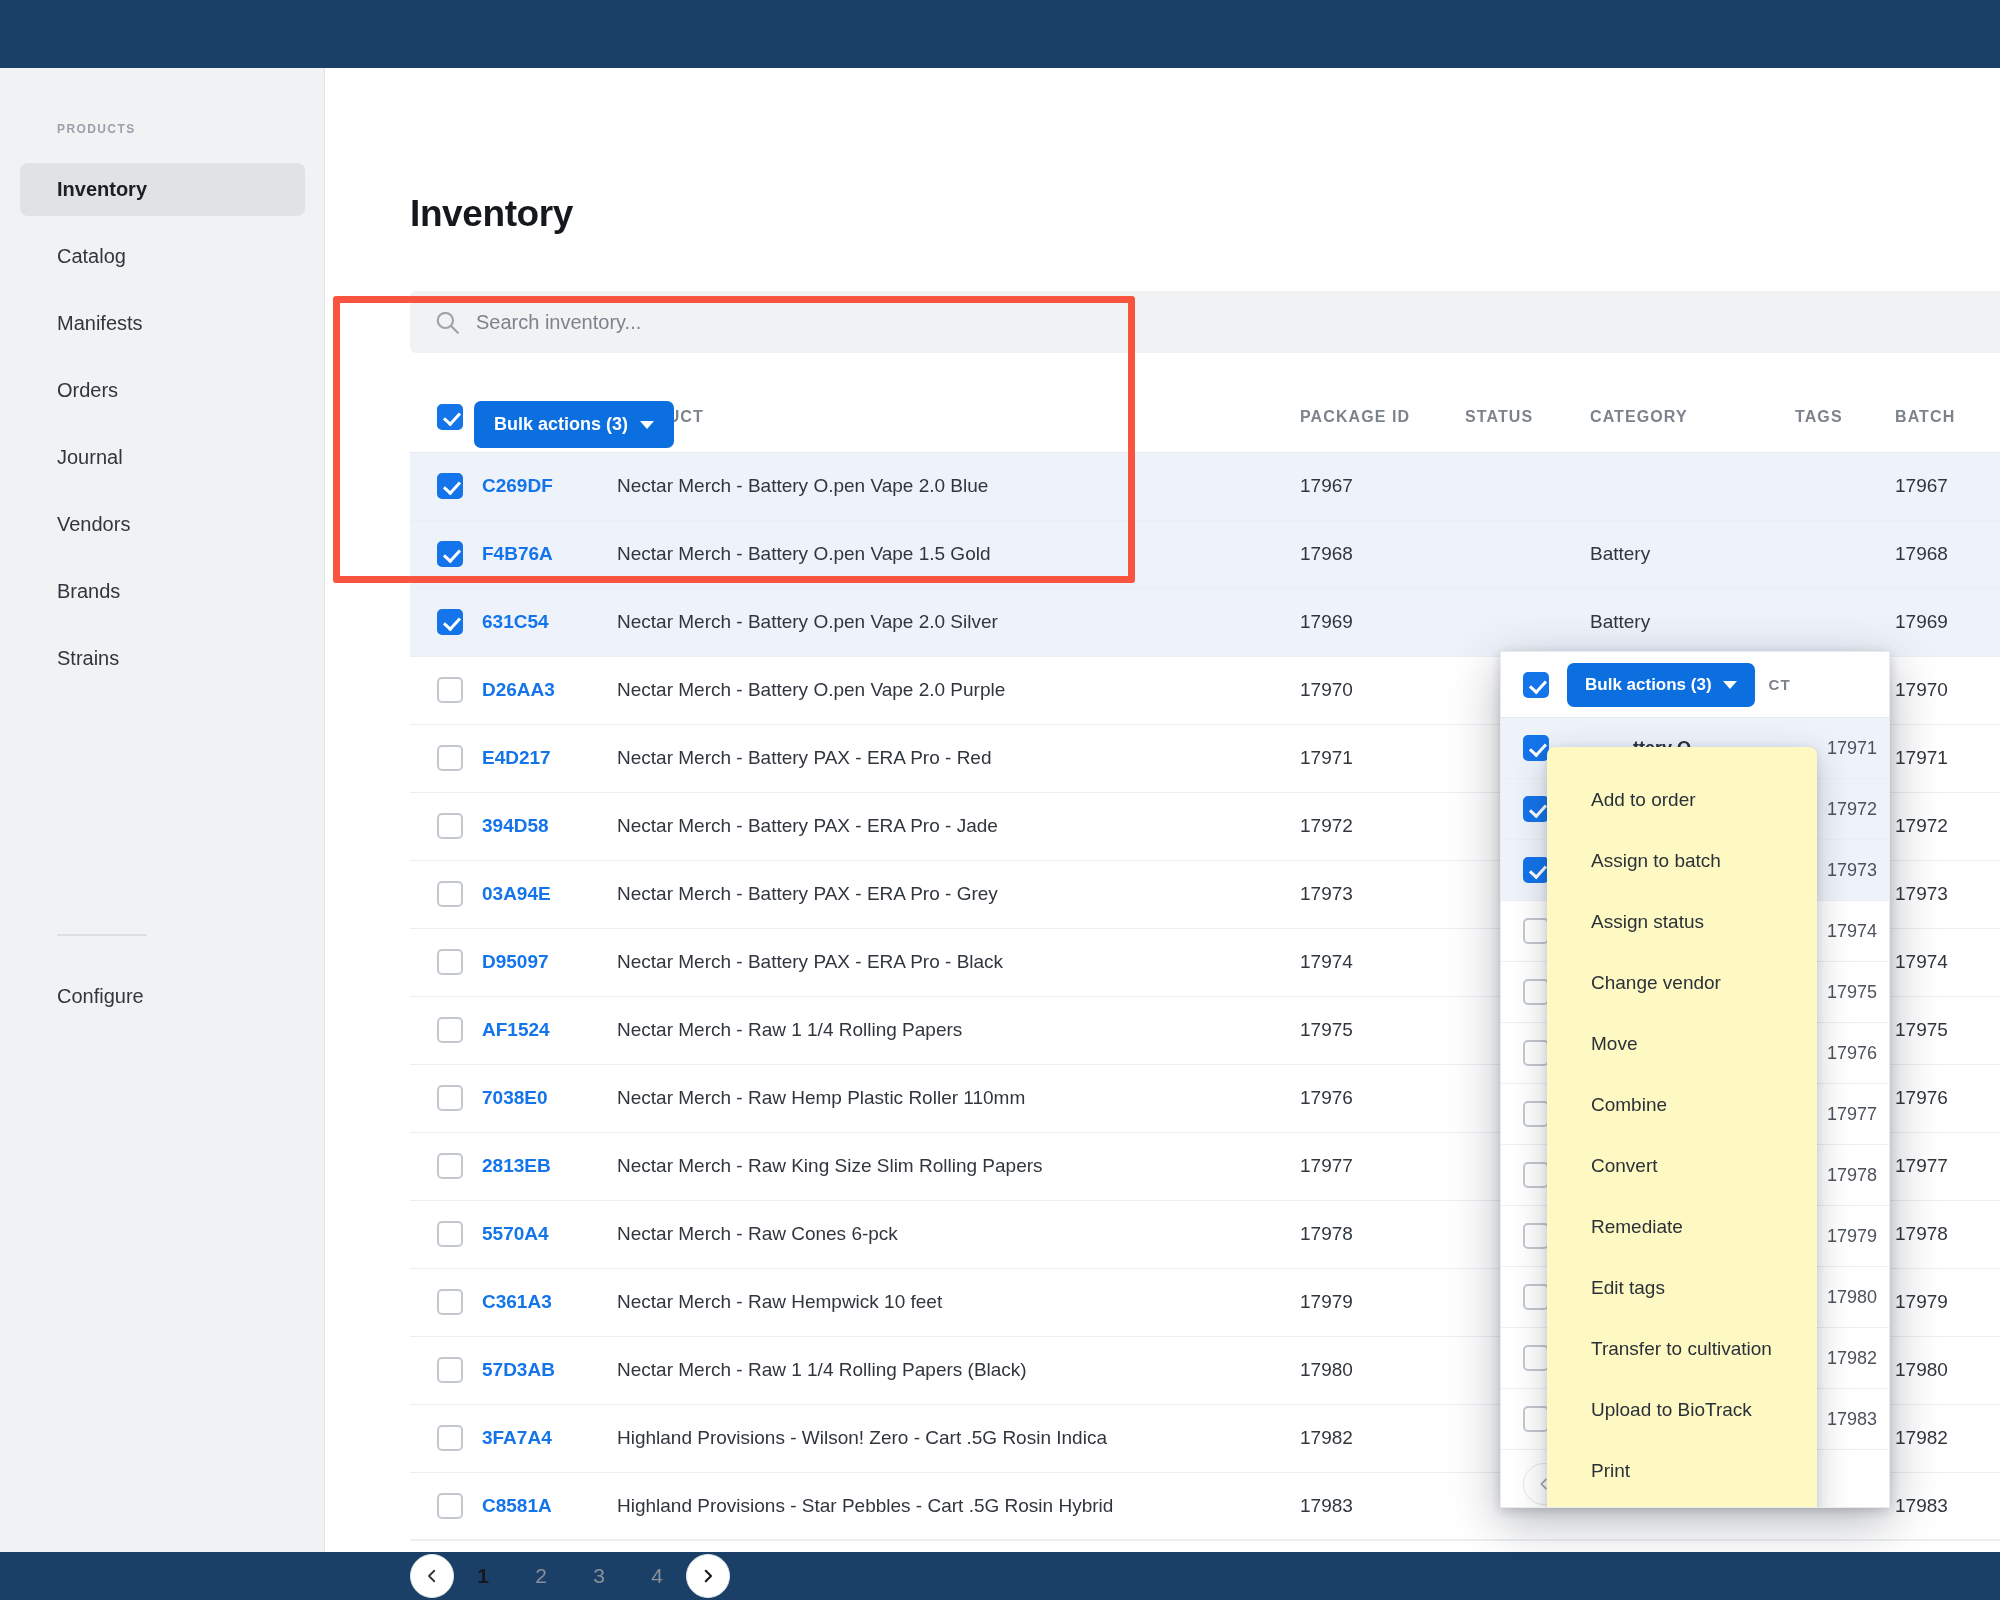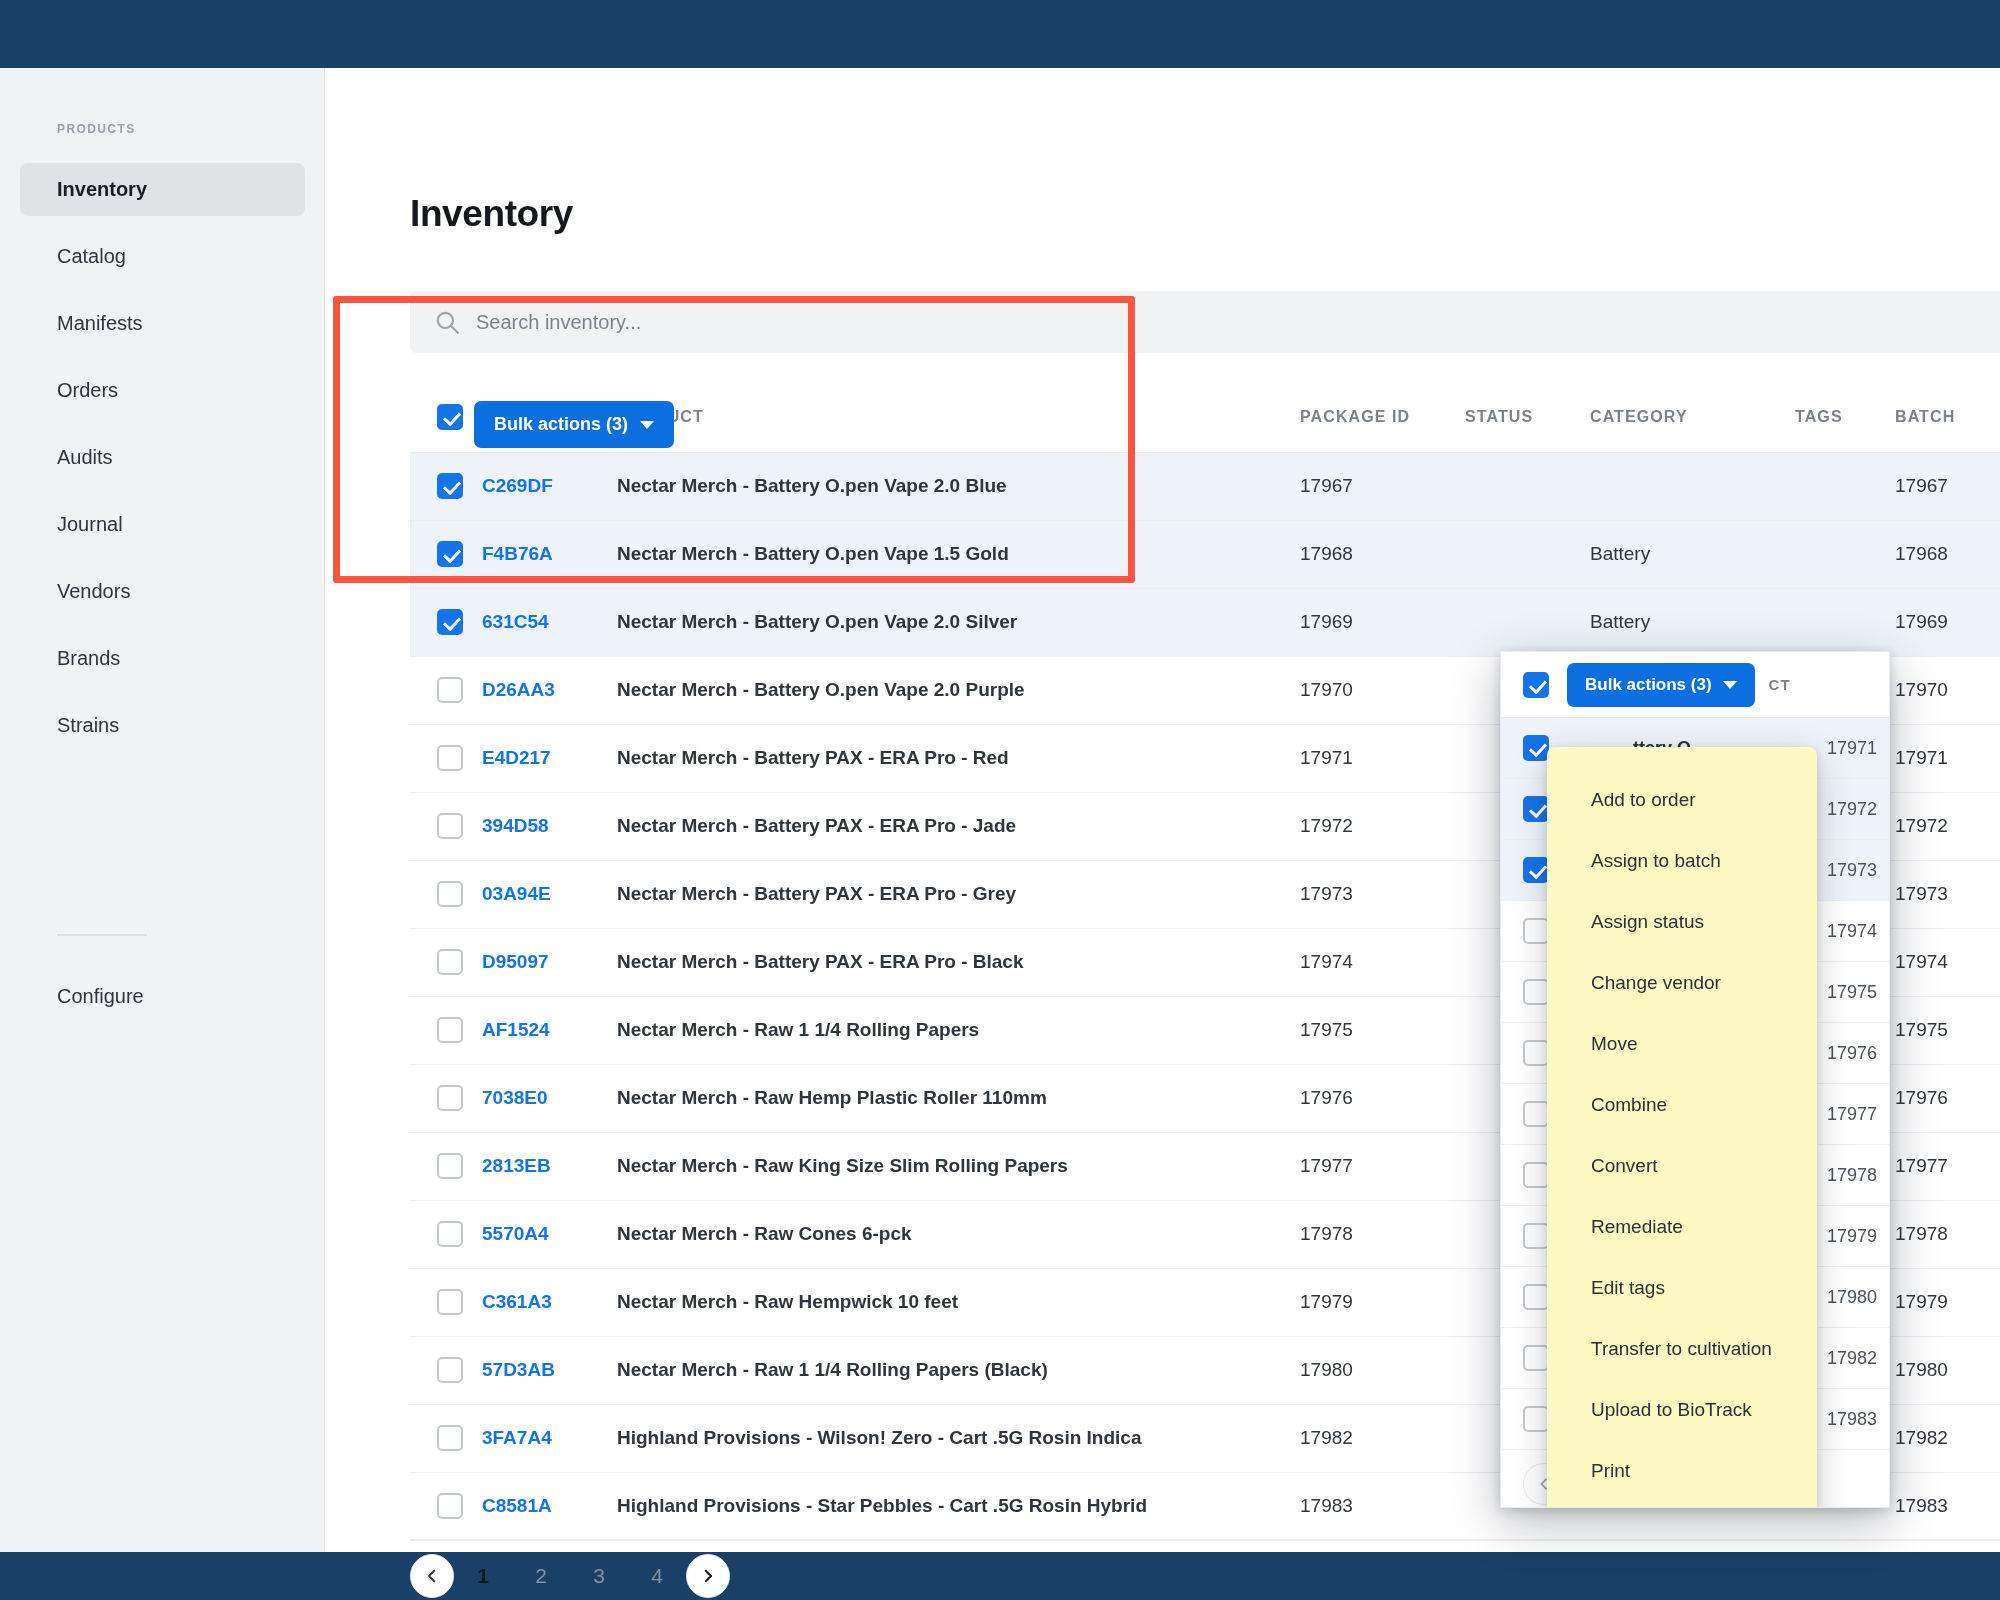--- a/index.html
+++ b/index.html
@@ -73,21 +73,21 @@
     color:#7d838c; text-transform:uppercase; background:#fff;
     border-bottom:1px solid #e6e8eb; padding:0;
   }
   .tbl tbody td {
     height:68px; vertical-align:middle; padding:0;
     font-size:19px; color:#30363d;
     border-bottom:1px solid #eceef1;
   }
   .tbl tbody tr.sel td { background:#eef3fb; }
   .cell-id a { color:#1474ea; font-weight:700; text-decoration:none; font-size:19px; }
-  .cell-prod { font-weight:700; color:#2b3138; }
+  .cell-prod { font-weight:400; color:#2b3138; }
   .cell-muted { color:#4c535c; }
 
   
   .cb {
     width:26px; height:26px; border-radius:5px;
     border:2px solid #c3c8cf; background:#fff; display:inline-block;
     position:relative; vertical-align:middle;
   }
   .cb.on { background:#1474ea; border-color:#1474ea; }
   .cb.on::after {
@@ -197,23 +197,20 @@
           <span>Inventory</span>
         </div>
       <div class="nav-item">
           <span>Catalog</span>
         </div>
       <div class="nav-item">
           <span>Manifests</span>
         </div>
       <div class="nav-item">
           <span>Orders</span>
-        </div>
-      <div class="nav-item">
-          <span>Audits</span>
         </div>
       <div class="nav-item">
           <span>Journal</span>
         </div>
       <div class="nav-item">
           <span>Vendors</span>
         </div>
       <div class="nav-item">
           <span>Brands</span>
         </div>

